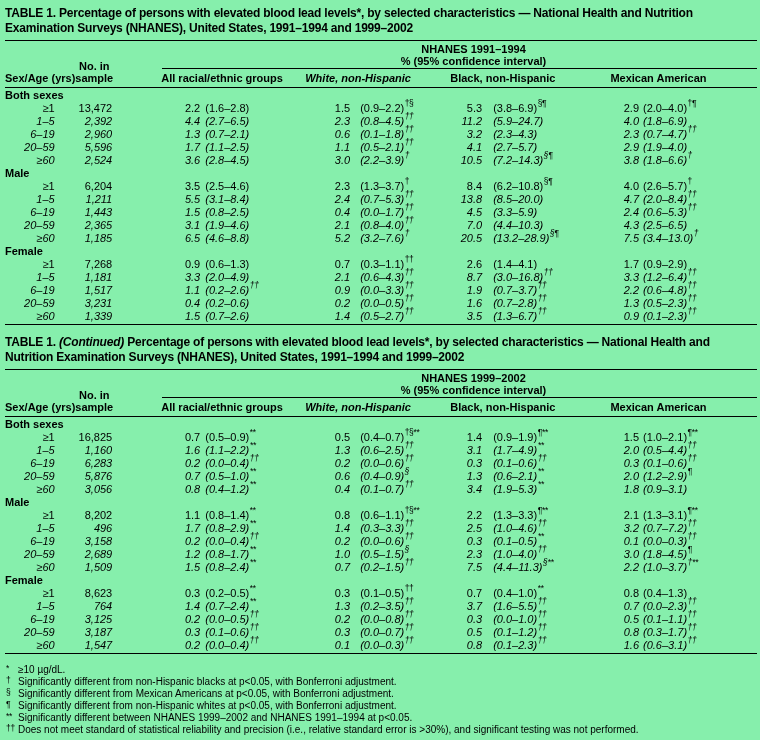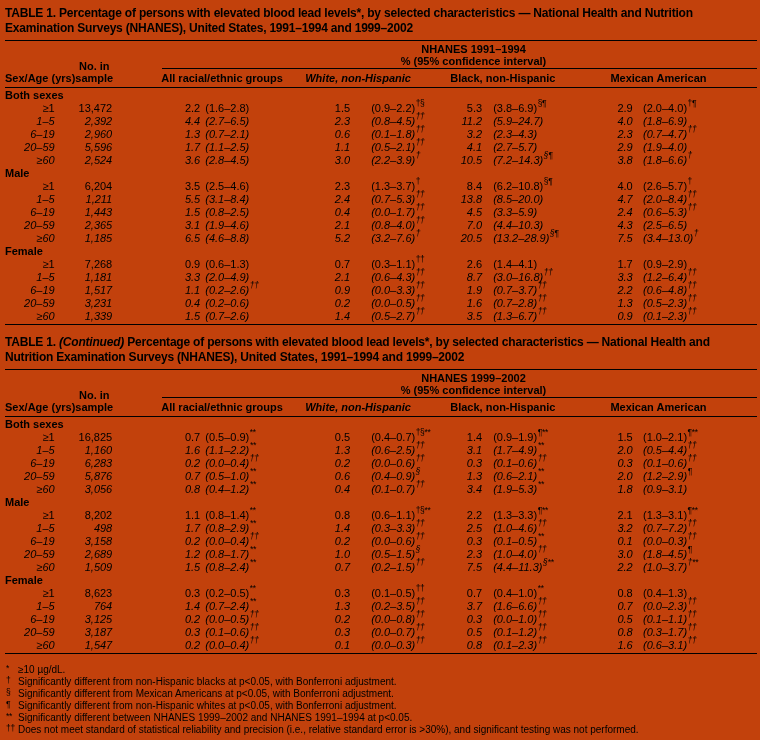--- a/index.html
+++ b/index.html
@@ -1,19 +1,19 @@
 <!DOCTYPE html>
 <html><head>
 <meta charset="utf-8">
 <style>
   html,body{margin:0;padding:0;background:#fff;}
   .page{
     width:760px;height:740px;box-sizing:border-box;
     padding:6px 3px 0 5px;overflow:hidden;
-    font-family:"Liberation Sans",sans-serif;color:#000;background:#c2410c;
+    font-family:"Liberation Sans",sans-serif;color:#000;background:#86efac;
   }
   .tbl{margin-bottom:10px;}
   .tbl-title{font-weight:bold;font-size:12px;line-height:15px;letter-spacing:-0.2px;margin:0 0 4px 0;}
   .t-cont{font-style:italic;}
   .rule{height:0;border-top:1.6px solid #000;}
   .span-head{margin-left:157px;padding-left:28px;text-align:center;font-weight:bold;
              font-size:11px;line-height:12px;white-space:nowrap;}
   .span-head.l1{margin-top:2px;}
   .span-rule{margin-left:157px;border-top:1.2px solid #000;margin-top:1px;}
   .h-cols{display:flex;align-items:flex-end;height:14px;margin:1px 0 3px;
@@ -28,23 +28,23 @@
   .tbody{font-size:11px;padding:1px 0 1px;}
   .sec{font-weight:bold;height:13px;line-height:13px;}
   .drow{display:flex;height:13px;line-height:13px;white-space:nowrap;}
   .drow.it{font-style:italic;}
   .age{width:50px;text-align:right;}
   .samp{width:58px;text-align:right;}
   .g{display:flex;box-sizing:border-box;}
   .g .v{text-align:right;}
   .g .ci{white-space:nowrap;}
   .g1{width:202px;padding-left:48px;}.g1 .v{width:40px;}.g1 .ci{margin-left:5px;}
-  .g2{width:145px;}.g2 .v{width:37px;}.g2 .ci{margin-left:21px;}
+  .g2{width:145px;}.g2 .v{width:37px;}.g2 .ci{margin-left:10px;}
   .g3{width:155px;}.g3 .v{width:25px;}.g3 .ci{margin-left:11px;}
-  .g4{width:147px;}.g4 .v{width:28px;text-align:center;}.g4 .ci{margin-left:4px;}
+  .g4{width:147px;}.g4 .v{width:28px;}.g4 .ci{margin-left:4px;}
   sup.mark{font-size:8.5px;line-height:8px;position:relative;top:-3.5px;
            margin-left:0.5px;letter-spacing:-0.3px;}
   .fns{margin-top:3px;font-size:10px;line-height:12px;}
   .fn{position:relative;padding-left:13px;white-space:nowrap;}
   .fn-sym{position:absolute;left:1px;top:-2px;font-size:8.5px;letter-spacing:-0.3px;}
 </style>
 </head>
 <body>
 
 <div class="page">
@@ -568,21 +568,21 @@
               <sup class="mark">¶**</sup>
             </span>
             <span class="g g4">
               <span class="v">2.1</span>
               <span class="ci">(1.3–3.1)</span>
               <sup class="mark">¶**</sup>
             </span>
           </div>
           <div class="drow it">
             <span class="age">1–5</span>
-            <span class="samp">498</span>
+            <span class="samp">496</span>
             <span class="g g1">
               <span class="v">1.7</span>
               <span class="ci">(0.8–2.9)</span>
               <sup class="mark">**</sup>
             </span>
             <span class="g g2">
               <span class="v">1.4</span>
               <span class="ci">(0.3–3.3)</span>
               <sup class="mark">††</sup>
             </span>
@@ -701,21 +701,21 @@
               <span class="ci">(0.7–2.4)</span>
               <sup class="mark">**</sup>
             </span>
             <span class="g g2">
               <span class="v">1.3</span>
               <span class="ci">(0.2–3.5)</span>
               <sup class="mark">††</sup>
             </span>
             <span class="g g3">
               <span class="v">3.7</span>
-              <span class="ci">(1.6–6.6)</span>
+              <span class="ci">(1.6–5.5)</span>
               <sup class="mark">††</sup>
             </span>
             <span class="g g4">
               <span class="v">0.7</span>
               <span class="ci">(0.0–2.3)</span>
               <sup class="mark">††</sup>
             </span>
           </div>
           <div class="drow it">
             <span class="age">6–19</span>

